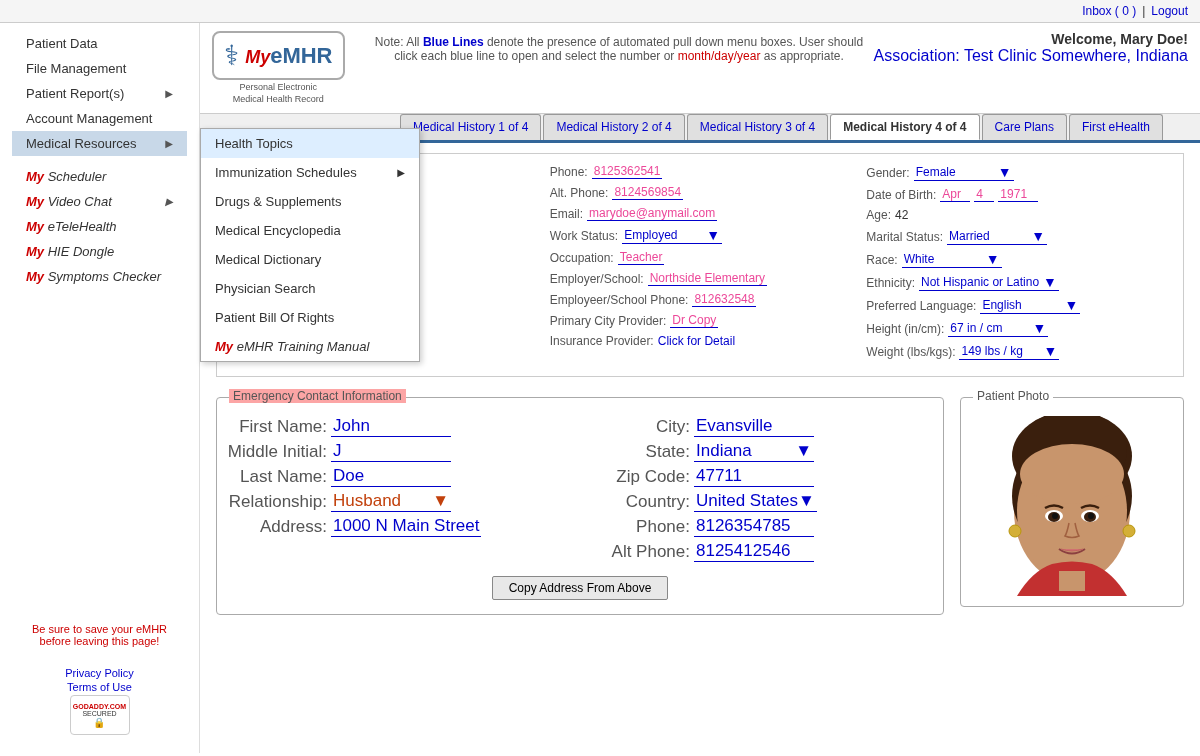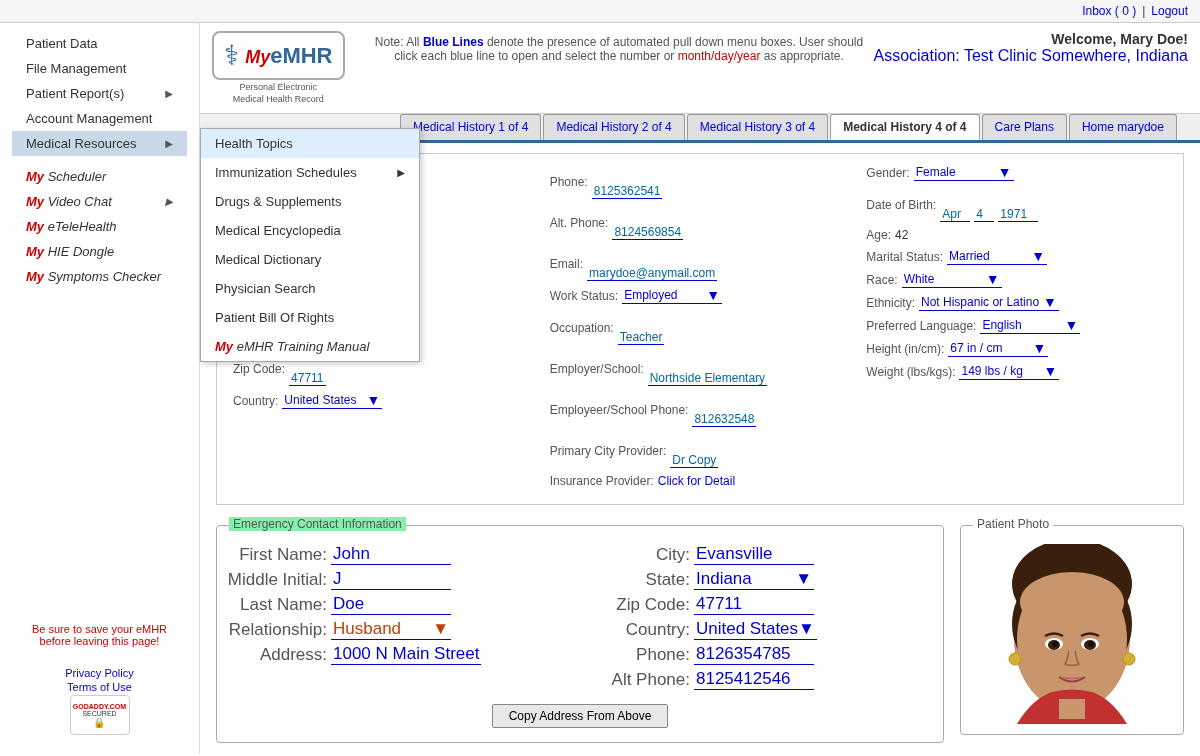--- a/index.html
+++ b/index.html
@@ -110,29 +110,29 @@
       color: #0000cc; border-bottom: 1px solid #0000cc;
       min-width: 80px; padding: 0 2px;
     }
     .info-value.dropdown {
       display: flex; align-items: center; justify-content: space-between;
       min-width: 120px;
     }
     .info-value.dropdown .dd-arrow {
       color: #00c; font-size: 14px; cursor: pointer; margin-left: 4px;
     }
-    .info-value-text { border-bottom: 1px solid #0000cc; color: #0369a1; padding: 0 2px; margin-top: 20px; }
+    .info-value-text { border-bottom: 1px solid #0000cc; color: #ec4899; padding: 0 2px; }
 
     
     .emergency-section {
       margin: 10px 16px; border: 1px solid #aaa; border-radius: 4px; padding: 10px;
       position: relative;
     }
     .section-title {
-      position: absolute; top: -9px; left: 12px; background: #86efac;
+      position: absolute; top: -9px; left: 12px; background: #fca5a5;
       padding: 0 4px; font-size: 12px; color: #555;
     }
     .emerg-grid { display: grid; grid-template-columns: 1fr 1fr; gap: 4px 20px; margin-top: 8px; }
     .emerg-row { display: flex; align-items: center; font-size: 17px; margin-bottom: 4px; }
     .emerg-label { color: #555; white-space: nowrap; margin-right: 4px; min-width: 100px; text-align: right; }
     .emerg-value {
       border-bottom: 1px solid #0000cc; color: #0000cc; min-width: 120px; padding: 0 2px;
     }
     .emerg-value.dd { display: flex; align-items: center; justify-content: space-between; }
     .copy-btn {
@@ -263,21 +263,21 @@
         </div>
       </div>
     </div>
 
     <div class="tabs-bar">
       <div class="tab">Medical History 1 of 4</div>
       <div class="tab">Medical History 2 of 4</div>
       <div class="tab">Medical History 3 of 4</div>
       <div class="tab active">Medical History 4 of 4</div>
       <div class="tab">Care Plans</div>
-      <div class="tab">Home marydoe</div>
+      <div class="tab">First eHealth</div>
     </div>
 
     <div class="patient-section">
       <div class="patient-info-grid">
 
         <div class="info-column">
           <div class="info-row">
             <span class="info-label">Last Name:</span>
             <span class="info-value-text">Doe</span>
           </div>

